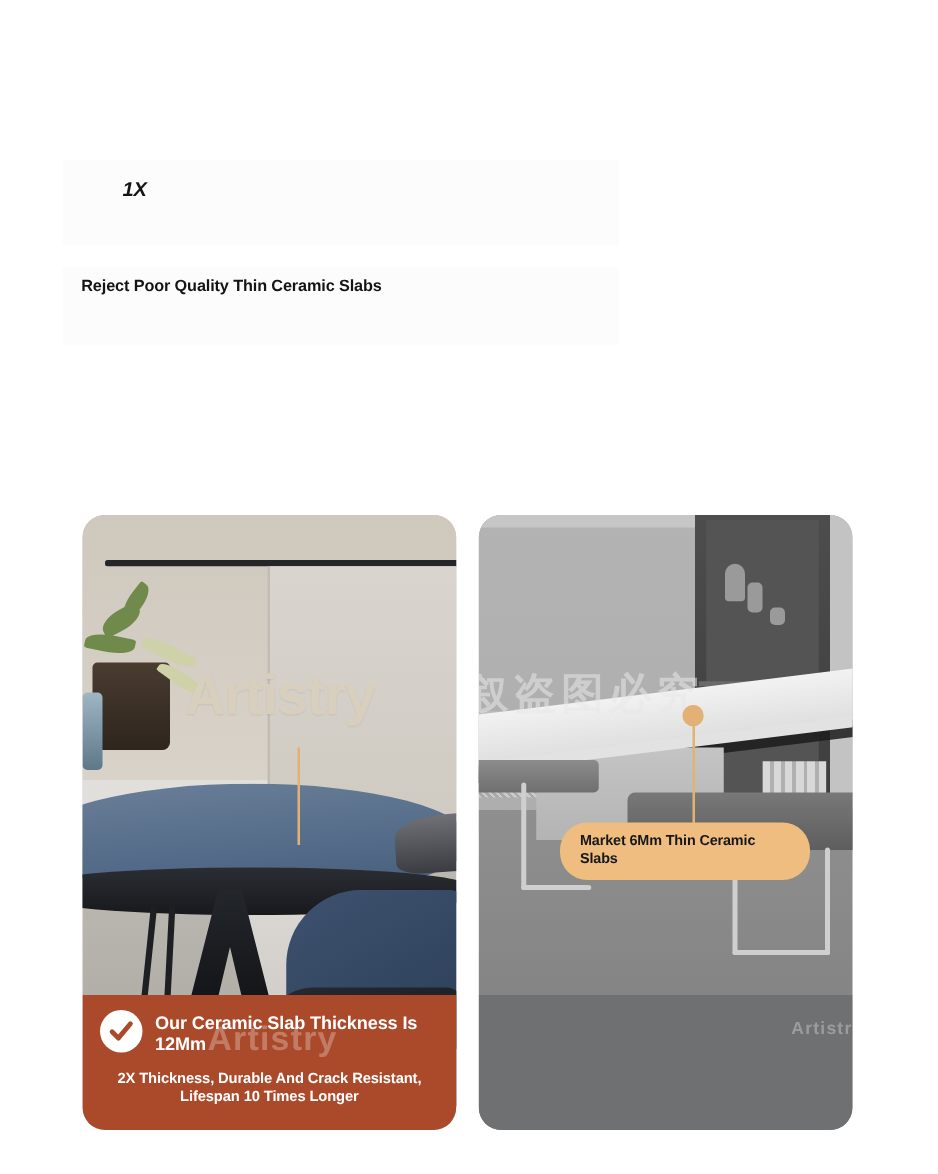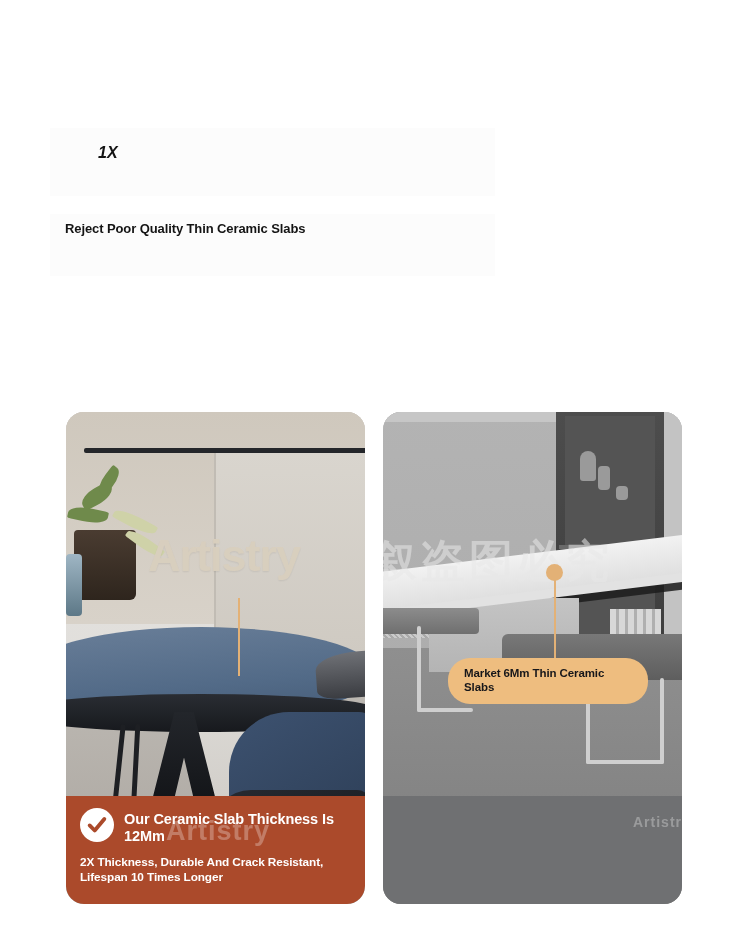--- a/index.html
+++ b/index.html
@@ -173,21 +173,21 @@
   .floor-r{ position:absolute; left:0; bottom:0; width:100%; height:52%;
     background:linear-gradient(180deg,#8f8f8f,#7d7d7d); }
   .bench{ position:absolute; right:-10px; top:222px; width:190px; height:46px;
     background:linear-gradient(180deg,#787878,#5e5e5e); border-radius:6px; }
   .bench2{ position:absolute; left:-14px; top:196px; width:110px; height:26px;
     background:linear-gradient(180deg,#8c8c8c,#6f6f6f); border-radius:4px; }
   .chrome{ position:absolute; background:#cfcfcf; border-radius:3px; }
 
   .wm-cn{
     position:absolute; left:-10px; top:120px;
-    font-size:44px; font-weight:bold; color:#e8e8e8;
+    font-size:34px; font-weight:bold; color:#e8e8e8;
     letter-spacing:4px; opacity:.55; white-space:nowrap;
     pointer-events:none;
   }
   .wm-cn2{
     position:absolute; left:330px; top:392px;
     font-size:22px; font-weight:bold; color:#cfcfcf;
     letter-spacing:2px; opacity:.5; white-space:nowrap;
     pointer-events:none;
   }
 
@@ -232,21 +232,21 @@
   }
   .ic-check{ background:#ffffff; }
   .ic-cross{ background:transparent; border:3px solid #ffffff; }
   .cap-title{
     font-size:14.5px; font-weight:bold; color:#fff;
     line-height:1.2; letter-spacing:-0.1px; padding-top:1px;
   }
   .cap-desc{
     margin-top:9px;
     font-size:11.8px; font-weight:bold; color:#fff;
-    line-height:1.3; letter-spacing:-0.1px;
+    line-height:1.3; letter-spacing:-0.1px;text-align:center;
   }
   .cap-good .cap-desc{ margin-left:0; }
   .cap-bad  .cap-desc{ margin-left:6px; }
 
   .cap-wm{
     position:absolute; left:86px; top:6px;
     font-size:27px; font-weight:bold; letter-spacing:1px;
     color:rgba(255,255,255,.28); white-space:nowrap; pointer-events:none;
   }
   .cap-wm2{

